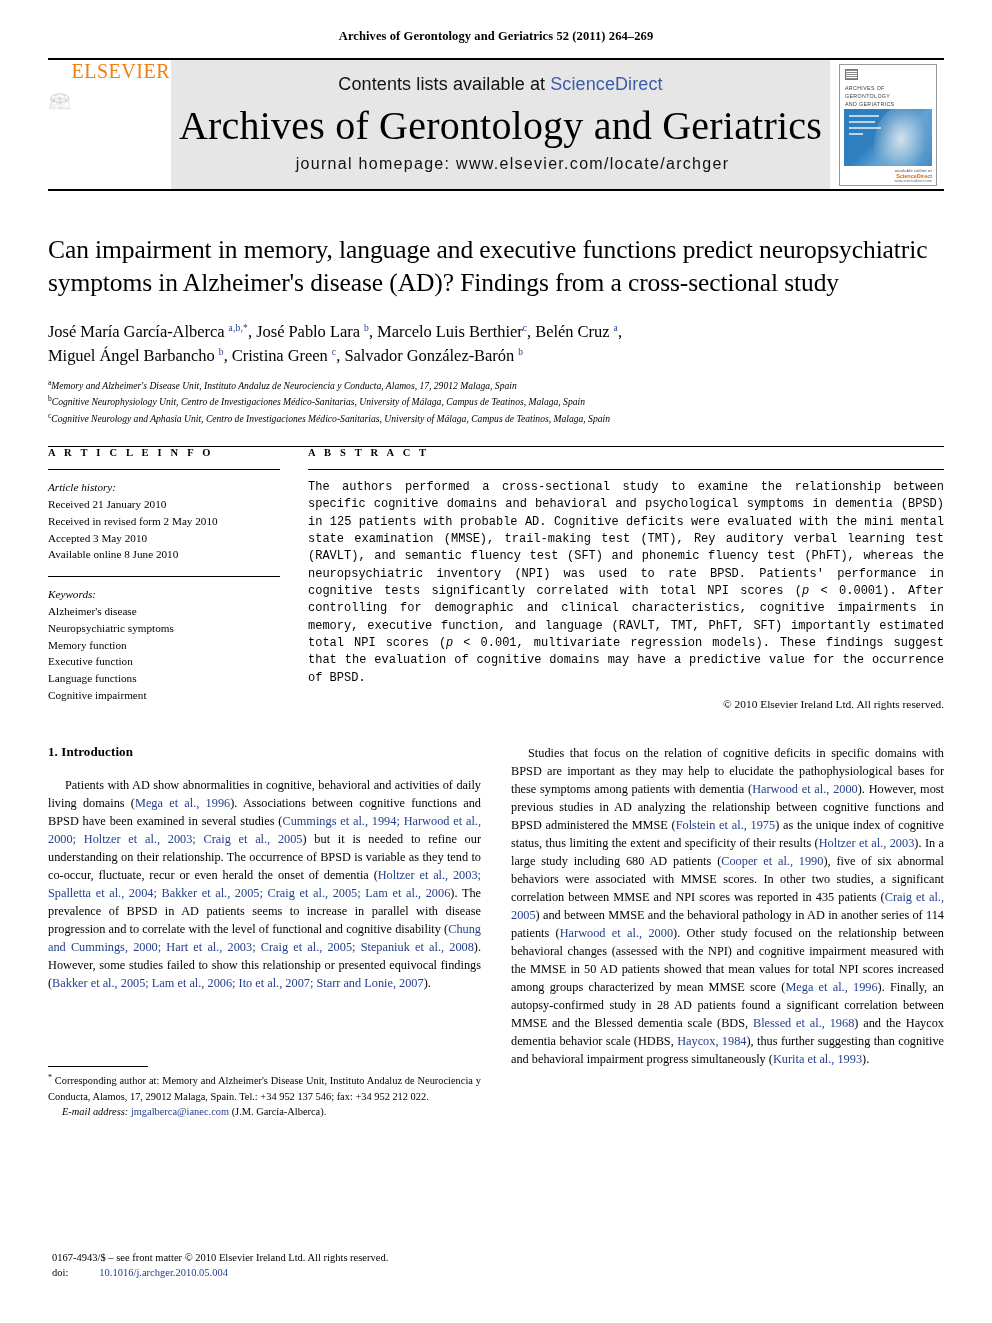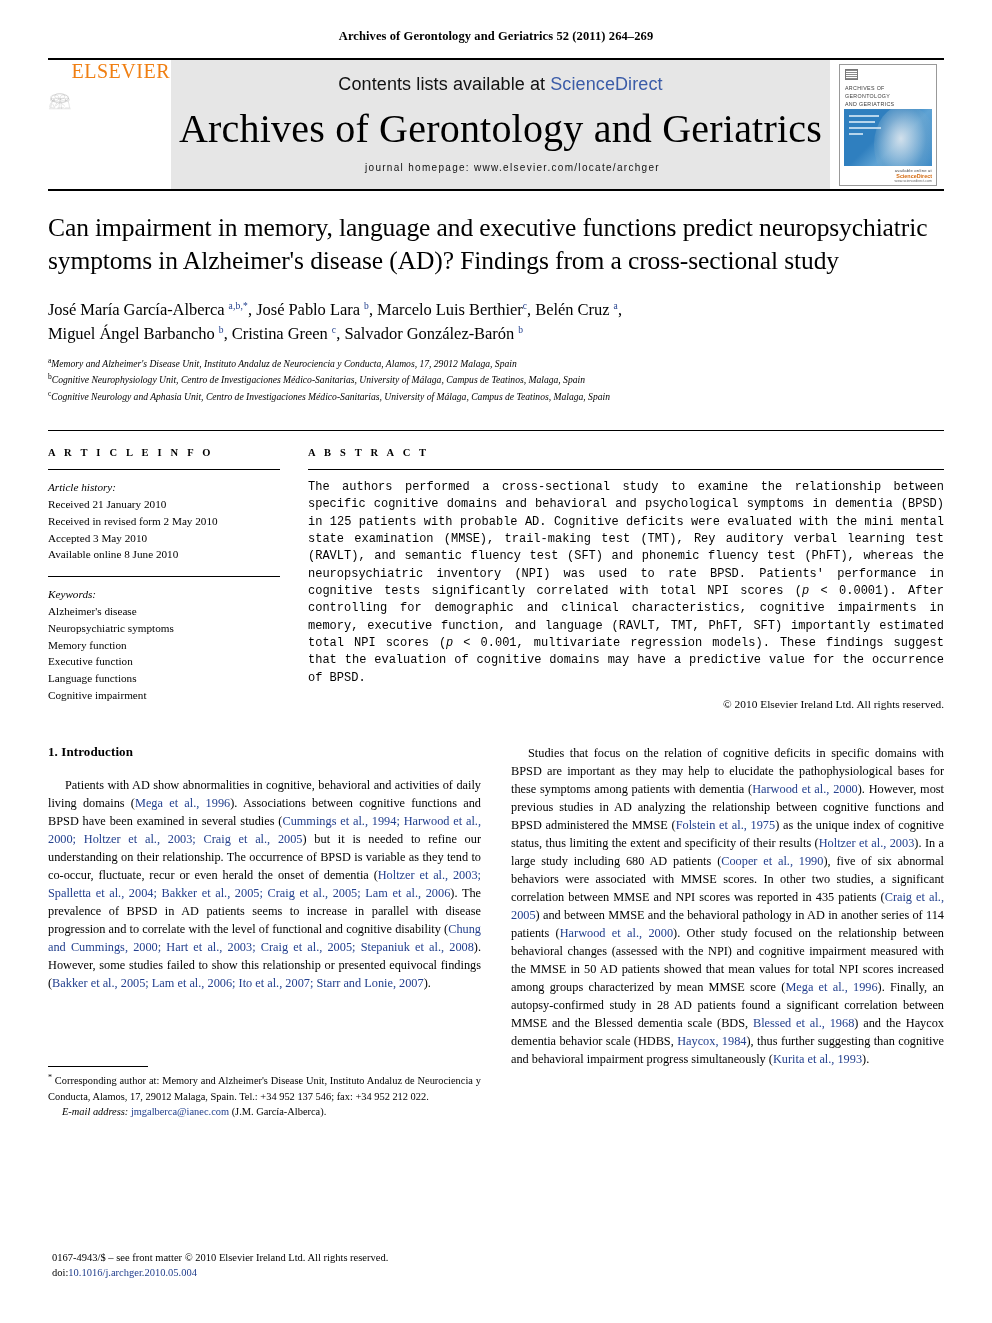--- a/index.html
+++ b/index.html
@@ -74,21 +74,21 @@
   .contents-line a { color: #3b5ca8; text-decoration: none; }
   .journal-title {
     font-family: "Liberation Serif", serif;
     font-size: 40px;
     color: #000;
     letter-spacing: .2px;
     white-space: nowrap;
   }
   .homepage-line {
     font-family: "Liberation Sans", sans-serif;
-    font-size: 10px;
+    font-size: 16px;
     letter-spacing: 1.3px;
     color: #111;
     margin-left: 24px;
   }
   .banner-cover {
     width: 116px;
     flex: 0 0 116px;
     display: flex;
     align-items: center;
     justify-content: center;
@@ -124,21 +124,21 @@
     display:block; height:2px; margin-bottom:4px; background:#cfe4f3; opacity:.85;
   }
   .cover-footer {
     position: absolute; bottom: 2px; right: 4px; width: 52px; text-align: right;
   }
   .cover-sd { font-size:4.2px; color:#444; letter-spacing:.2px; }
   .cover-sd-main { font-size:5.4px; color:#d56b10; font-weight:bold;}
   .cover-sd-url { font-size:3.6px; color:#666; }
 
   
-  .title-block { margin: 20px 48px 0 48px; }
+  .title-block { margin: 42px 48px 0 48px; }
   h1.article-title {
     font-family: "Liberation Serif", serif;
     font-size: 25.5px;
     font-weight: normal;
     line-height: 1.30;
     margin: 0;
     letter-spacing: -.1px;
   }
   .authors {
     font-family: "Liberation Serif", serif;
@@ -152,23 +152,22 @@
     margin-top: 10px;
     font-family: "Liberation Serif", serif;
     font-style: italic;
     font-size: 9.6px;
     line-height: 1.58;
   }
   .affiliations sup { font-style: normal; font-size: 7.5px; vertical-align: super; }
 
   
   .info-abstract {
-    margin: 26px 48px 0 48px;
+    margin: 20px 48px 0 48px;
     border-top: 1px solid #000;
-    padding-top: 16px;
     display: flex;
     gap: 28px;
   }
   .col-info { width: 232px; flex: 0 0 232px; }
   .col-abstract { flex: 1 1 auto; }
   .sec-head {
     font-family: "Liberation Serif", serif;
     font-size: 10.5px;
     font-weight: bold;
     letter-spacing: 3.2px;
@@ -244,21 +243,21 @@
 
   .colophon {
     position: absolute;
     left: 52px;
     bottom: 42px;
     width: 433px;
     font-family: "Liberation Serif", serif;
     font-size: 10.5px;
     line-height: 1.5;
   }
-  .colophon a { color: #23408e; text-decoration: none; }
+  .colophon a { color: #23408e; text-decoration: none; margin-left: 31px; }
 </style>
 </head>
 <body>
 
 <div class="page">
 
   <div class="running-head">Archives of Gerontology and Geriatrics 52 (2011) 264–269</div>
 
   <div class="banner">
 

